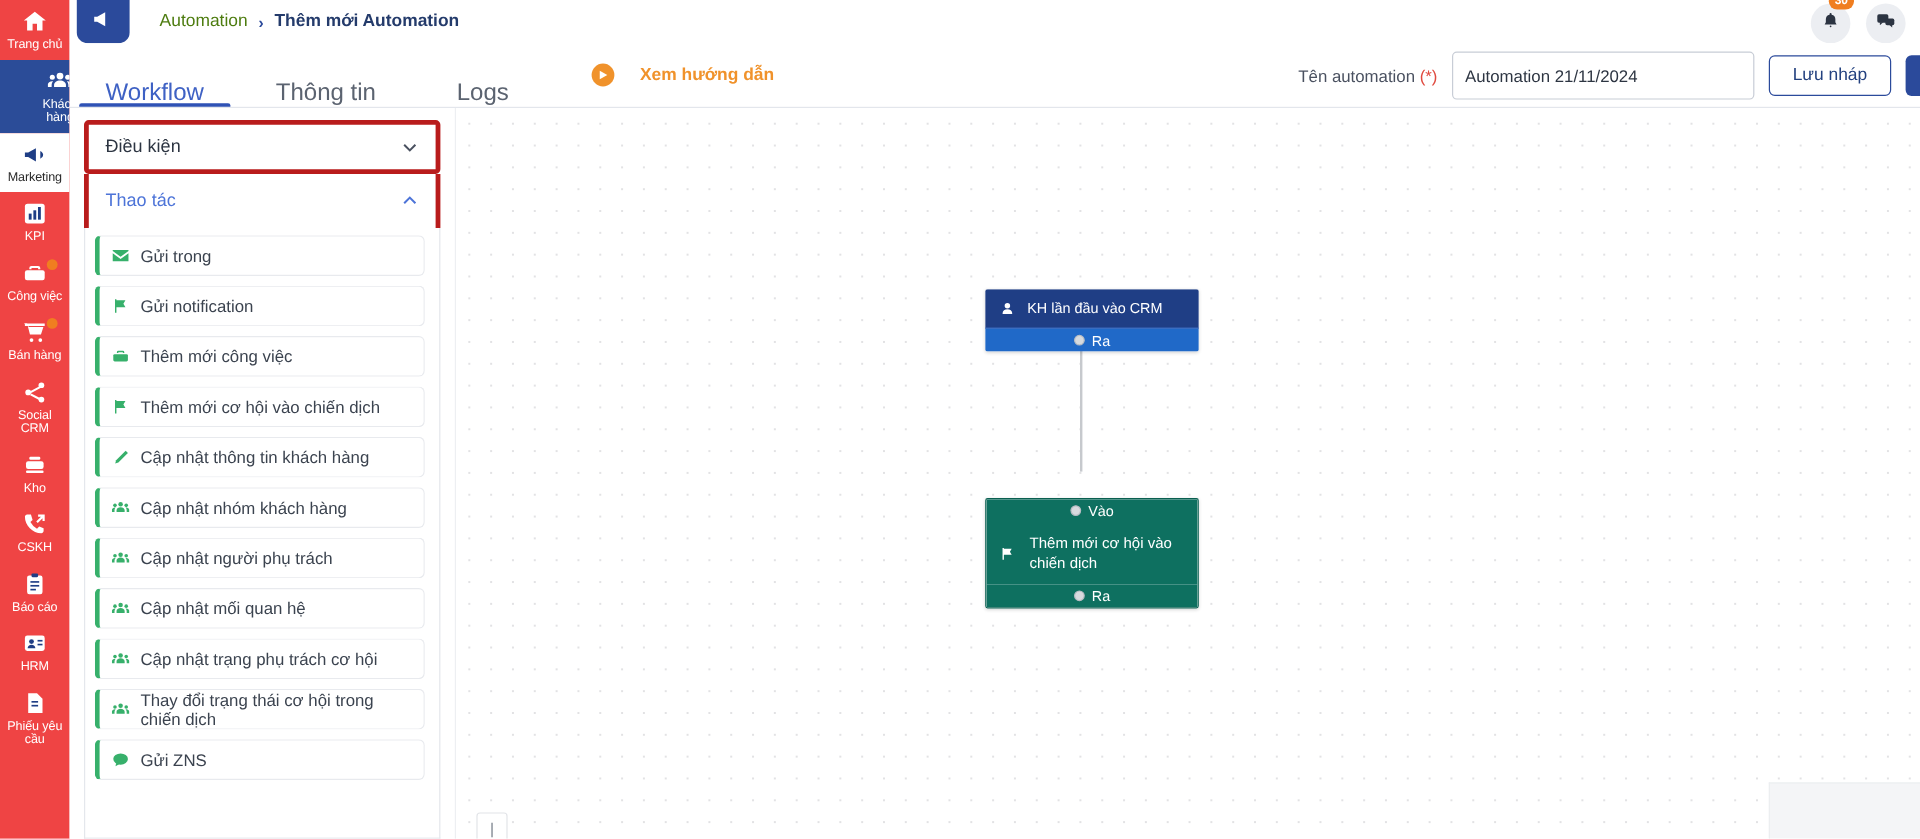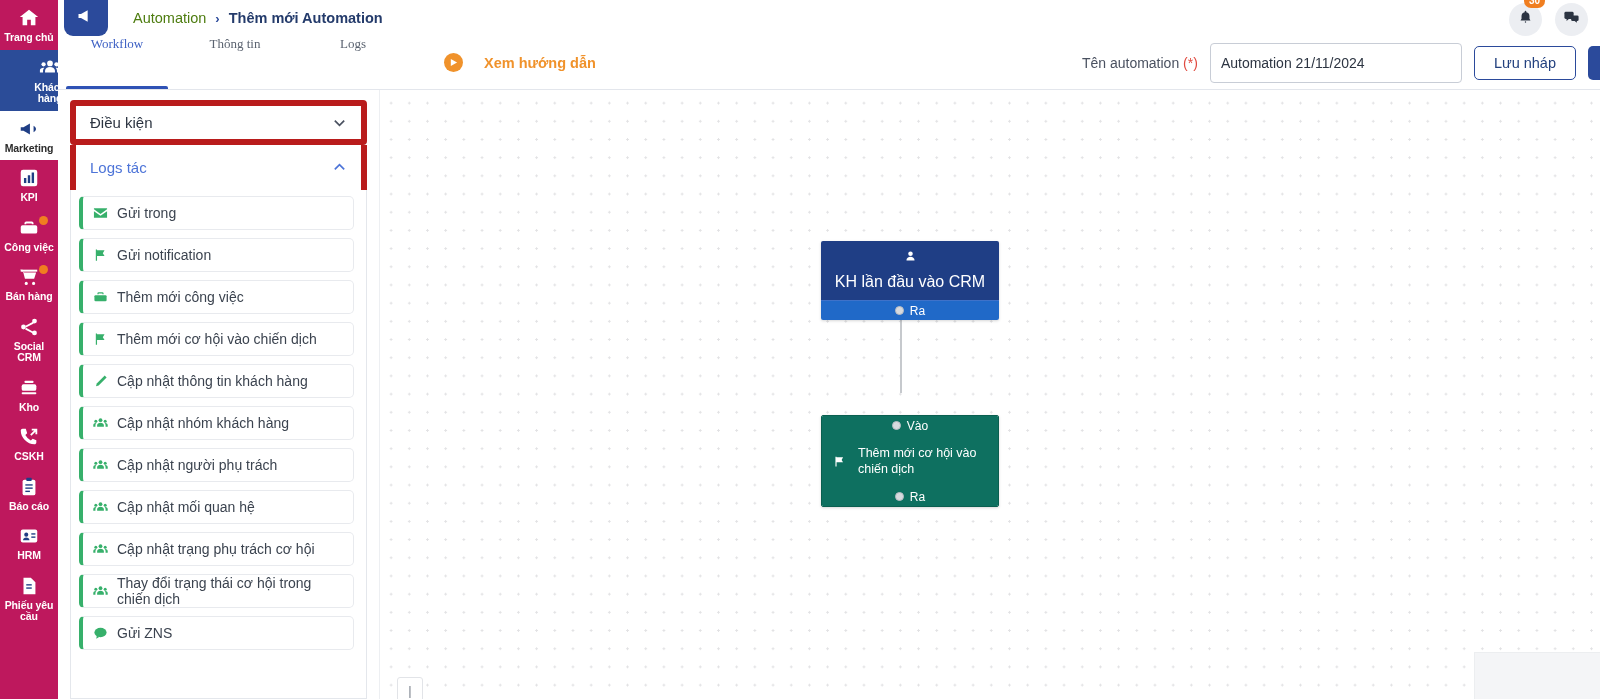--- a/index.html
+++ b/index.html
@@ -6,24 +6,23 @@
   html, body {
     width:1600px; height:699px; overflow:hidden;
     font-family:"Liberation Sans", sans-serif;
     background:#ffffff;
   }
   body { display:flex; }
 
   
   .rail {
     width:58px; min-width:58px; height:699px;
-    background:#be185d;
+    background:#ef4444;
     display:flex; flex-direction:column; align-items:stretch;
     overflow:hidden;
-    font-weight:bold;
   }
   .rail-item {
     position:relative;
     padding:7px 2px 6px 2px;
     display:flex; flex-direction:column; align-items:center; gap:3px;
     color:#ffffff; cursor:pointer;
   }
   .rail-item .ri-ico { width:22px; height:22px; display:block; }
   .rail-item .ri-ico svg { width:22px; height:22px; display:block; fill:#ffffff; }
   .rail-label {
@@ -75,24 +74,23 @@
   }
 
   
   .tabrow {
     height:54px; min-height:54px; background:#fff;
     border-bottom:1px solid #e3e6ec;
     display:flex; align-items:stretch; position:relative;
   }
   .tabs { display:flex; align-items:stretch; }
   .tab {
-    padding:0 30px; display:flex; align-items:flex-start; justify-content:center;
-    font-size:13px; color:#5b6370; cursor:pointer; position:relative;
+    padding:0 30px; display:flex; align-items:flex-end; justify-content:center;
+    font-size:20px; color:#5b6370; cursor:pointer; position:relative;
     min-width:118px;
-    font-family:Liberation Serif, serif;
   }
   .tab.active { color:#3e61c4; }
   .tab.active:after {
     content:""; position:absolute; left:8px; right:8px; bottom:0;
     height:3px; background:#2f52b5; border-radius:2px 2px 0 0;
   }
   .guide-link {
     display:flex; align-items:center; gap:21px;
     margin-left:32px; color:#F0922B; font-size:14.5px; font-weight:bold;
     cursor:pointer;
@@ -127,21 +125,21 @@
   .body-split { flex:1; display:flex; min-height:0; }
 
   
   .panel {
     width:321px; min-width:321px; background:#fff;
     display:flex; flex-direction:column; min-height:0;
     padding:10px 12px 0 12px;
   }
   .acc-head {
     height:45px; min-height:45px;
-    border:6px solid #b91c1c; border-radius:4px;
+    border:4px solid #b91c1c; border-radius:4px;
     display:flex; align-items:center; justify-content:space-between;
     padding:0 14px; font-size:15px; color:#2d3542; cursor:pointer;
     background:#fff;
   }
   .acc-head.second {
     border-top:none; border-radius:0; color:#4d74d8; border-bottom:none;
   }
   .chev { width:15px; height:15px; }
   .chev svg { width:15px; height:15px; stroke:#4a5160; fill:none; stroke-width:1.8; }
   .acc-head.second .chev svg { stroke:#4d74d8; }
@@ -175,23 +173,22 @@
   }
 
   .node { position:absolute; }
   .node-box {
     border-radius:2px; overflow:hidden;
     box-shadow:0 1px 3px rgba(0,0,0,0.16);
   }
   .node-blue .node-main {
     background:#1F3E85; color:#fff;
     display:flex; align-items:center; gap:10px;
-    padding:9px 12px; font-size:16px;
+    padding:9px 12px; font-size:12px;
     border-bottom:1px solid #3f72c9;
-    flex-direction:column;
   }
   .node-blue .node-port {
     background:#2069C8; color:#fff; font-size:12px;
     display:flex; align-items:center; justify-content:center; gap:6px;
     height:19px;
   }
   .node-green { border:1.5px solid #0a5f50; border-radius:2px;margin-top:32px; }
   .node-green .node-port {
     background:#0E7060; color:#fff; font-size:12px;
     display:flex; align-items:center; justify-content:center; gap:6px;
@@ -443,21 +440,21 @@
     <div class="panel">
       <div class="acc-head">
         <span>Điều kiện</span>
         <span class="chev">
           <svg viewBox="0 0 16 16">
               <path d="M3 6l5 5 5-5"></path>
             </svg>
         </span>
       </div>
       <div class="acc-head second">
-        <span>Logs tác</span>
+        <span>Thao tác</span>
         <span class="chev">
           <svg viewBox="0 0 16 16">
               <path d="M3 10l5-5 5 5"></path>
             </svg>
         </span>
       </div>
 
       <div class="acc-body">
 
         <div class="act-item">

